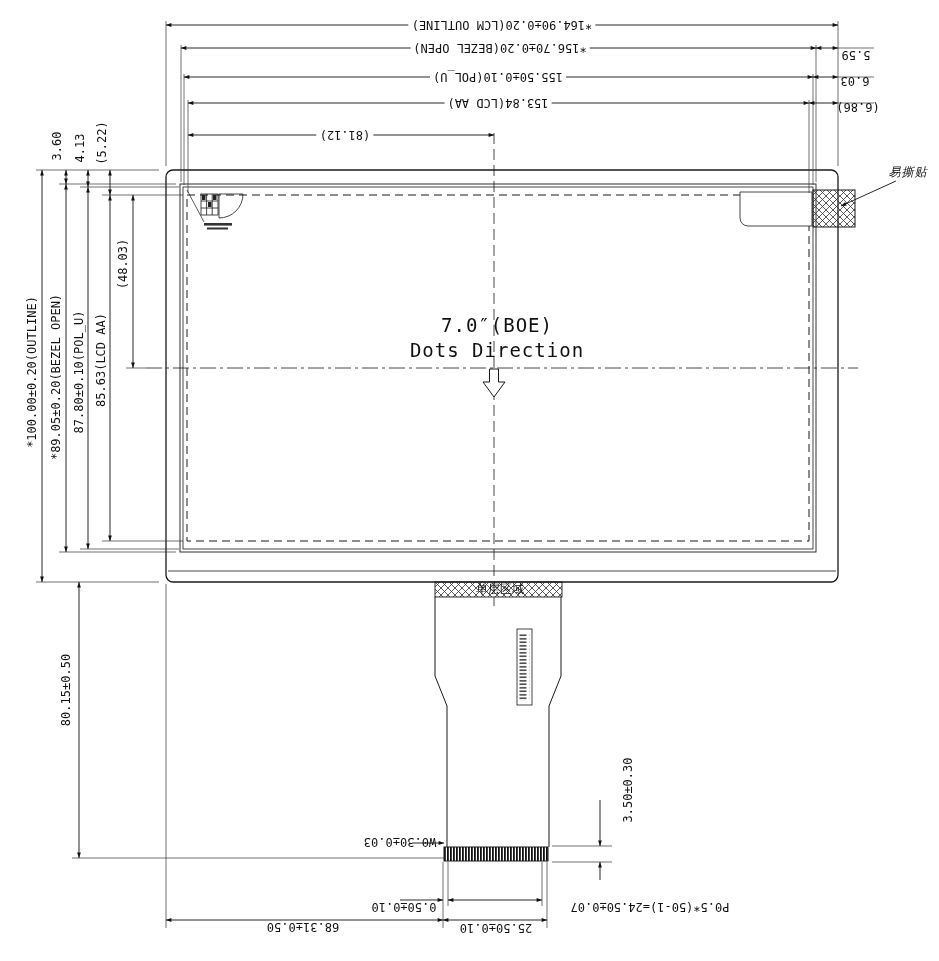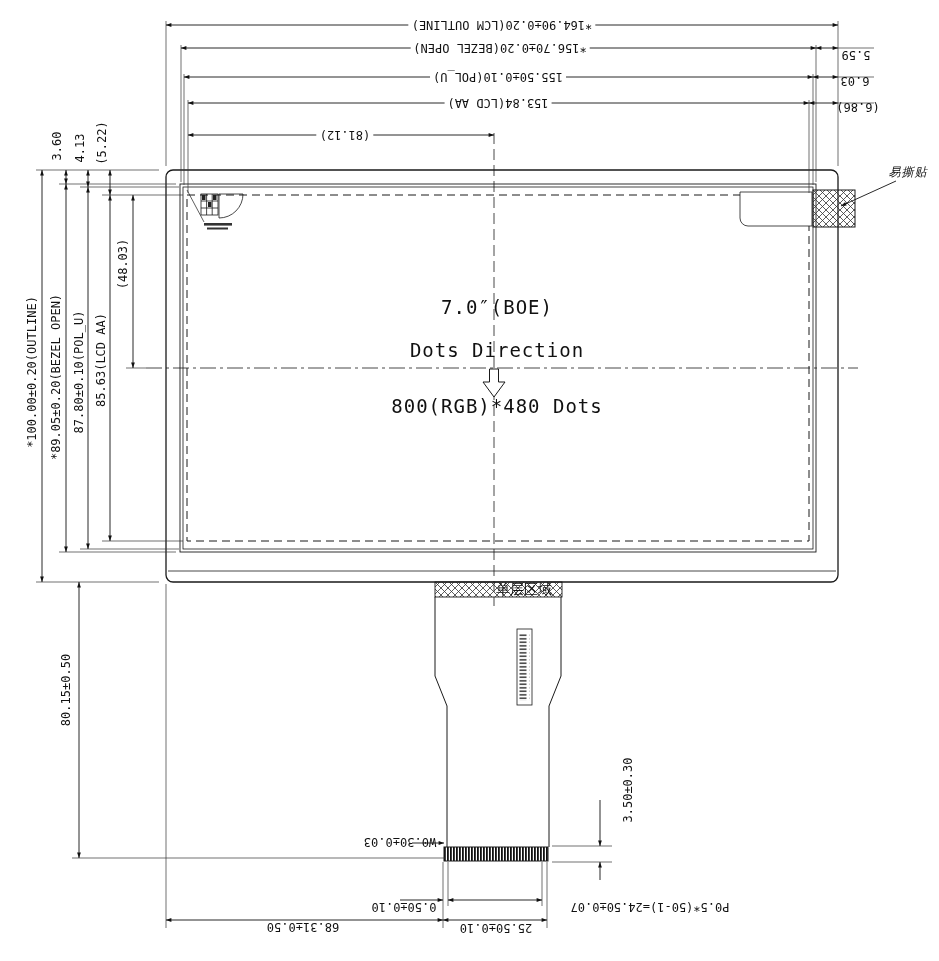--- a/index.html
+++ b/index.html
@@ -6,21 +6,21 @@
   #stage{position:relative;width:939px;height:961px;background:#fff;overflow:hidden;
          font-family:"DejaVu Sans Mono","DejaVu Sans",monospace;color:#111;}
   #linework{position:absolute;left:0;top:0;}
   .lbl{position:absolute;font-size:12px;line-height:1;white-space:nowrap;color:#111;
        transform:translate(-50%,-50%);}
   .r180{transform:translate(-50%,-50%) rotate(180deg);}
   .r90{transform:translate(-50%,-50%) rotate(-90deg);}
   .bgw{background:#fff;padding:0 3px;}
   .big{font-size:19px;letter-spacing:1px;}
   .cn{font-size:12px;letter-spacing:1px;}
-  .sm{font-size:14px;margin-left:24px;}
+  .sm{font-size:12px;}
 </style>
 </head>
 <body>
 
 <div id="stage">
 
   <svg id="linework" width="939" height="961" viewBox="0 0 939 961">
     <defs>
       <marker id="ar" viewBox="0 0 10 10" refX="10" refY="5" markerWidth="12" markerHeight="6" orient="auto-start-reverse">
         <path d="M0,1.5 L10,5 L0,8.5 Z" fill="#111"></path>
@@ -146,23 +146,22 @@
   <div class="lbl r90" style="left:57px;top:146px;">3.60</div>
   <div class="lbl r90" style="left:80px;top:148px;">4.13</div>
   <div class="lbl r90" style="left:102px;top:143px;">(5.22)</div>
 
   <div class="lbl r90" style="left:32px;top:372px;">*100.00±0.20(OUTLINE)</div>
   <div class="lbl r90" style="left:56px;top:377px;">*89.05±0.20(BEZEL OPEN)</div>
   <div class="lbl r90" style="left:79px;top:372px;">87.80±0.10(POL_U)</div>
   <div class="lbl r90" style="left:101px;top:360px;">85.63(LCD AA)</div>
   <div class="lbl r90" style="left:123px;top:264px;">(48.03)</div>
 
-  <div class="lbl big" style="left:497px;top:307px;">7.0″(BOE)</div>
+  <div class="lbl big" style="left:497px;top:325px;">7.0″(BOE)</div>
   <div class="lbl big" style="left:497px;top:350px;">Dots Direction</div>
-  <div class="lbl big" style="left:497px;top:406px;">800(RGB)*480 Dots</div>
 
   <div class="lbl sm" style="left:500px;top:589px;">单层区域</div>
   <div class="lbl cn" style="left:908px;top:172px;font-style:italic;">易撕贴</div>
 
   <div class="lbl r90" style="left:66px;top:690px;">80.15±0.50</div>
   <div class="lbl r180" style="left:303px;top:927px;">68.31±0.50</div>
   <div class="lbl r180" style="left:496px;top:928px;">25.50±0.10</div>
   <div class="lbl r180" style="left:404px;top:907px;">0.50±0.10</div>
   <div class="lbl r180" style="left:650px;top:907px;">P0.5*(50-1)=24.50±0.07</div>
   <div class="lbl r180" style="left:400px;top:842px;">W0.30±0.03</div>

